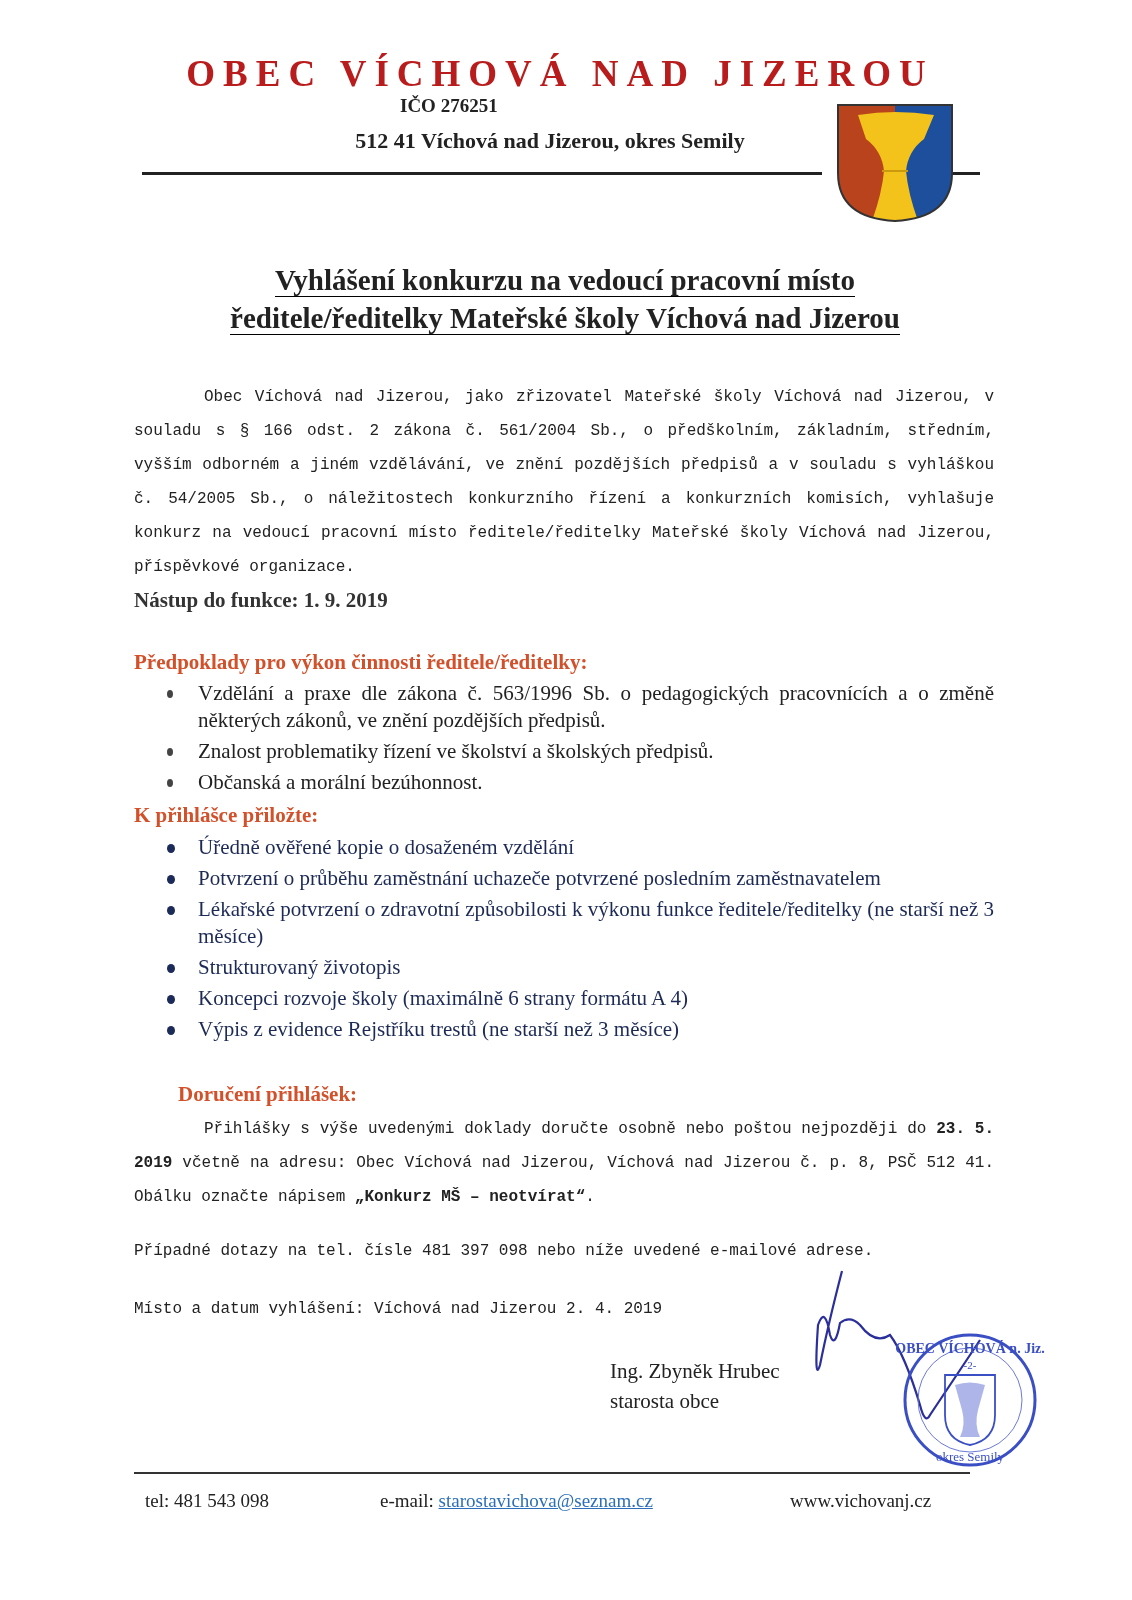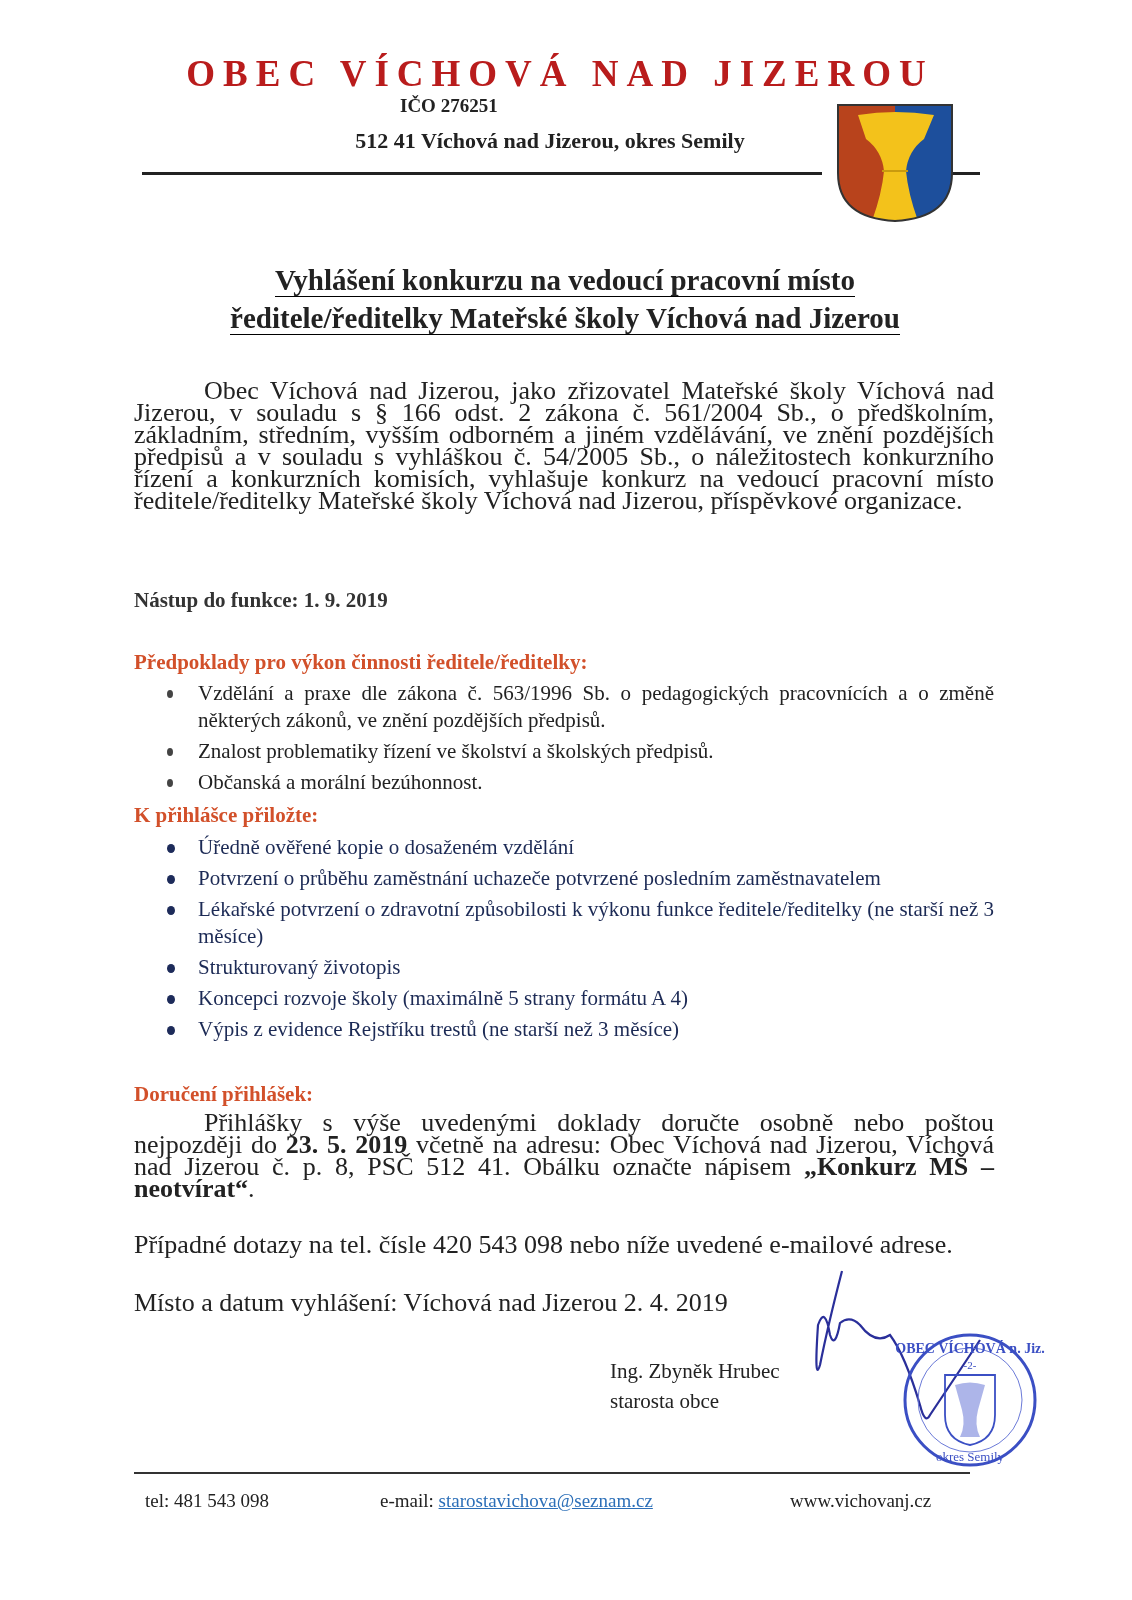--- a/index.html
+++ b/index.html
@@ -7,21 +7,21 @@
          font-family: "Liberation Serif", "DejaVu Serif", serif; color: #222; }
   .abs { position: absolute; }
   .org-name { left: 170px; top: 52px; width: 780px; font-size: 37px; font-weight: bold;
               letter-spacing: 8px; text-align: center; color: #b91c1c; }
   .ico { left: 400px; top: 95px; width: 300px; text-align: left; font-size: 19px; font-weight: bold; }
   .addr { left: 250px; top: 128px; width: 600px; text-align: center; font-size: 22px; font-weight: bold; }
   .hline { height: 3px; background: #222; }
   .crest { left: 836px; top: 103px; width: 118px; height: 120px; }
   .title { left: 150px; width: 830px; text-align: center; font-size: 29px; font-weight: bold; }
   .title span { border-bottom: 1px solid #000000; }
-  .para { left: 134px; width: 860px; font-size: 26px; line-height: 22px; text-align: justify; }
+  .para { left: 134px; width: 860px; font-size: 16px; line-height: 34px; text-align: justify; font-family: Liberation Mono, monospace; }
   .indent { text-indent: 70px; }
   .label { left: 134px; font-size: 21px; font-weight: bold; }
   .orange { color: #d2502a; }
   .list { left: 160px; width: 834px; margin: 0; padding: 0; list-style: none; font-size: 21px; }
   .list li { position: relative; padding-left: 38px; text-align: justify; line-height: 27px; margin-bottom: 4px; }
   .list li .bul { position: absolute; left: 7px; top: 10px; width: 8px; height: 9px; border-radius: 50%; background: #1d2b5a; }
   .list.small li .bul { width: 6px; height: 8px; top: 10px; background: #444; }
   .list.blue li { color: #1c2a55; }
   .sig { left: 610px; width: 220px; text-align: left; font-size: 21px; line-height: 30px; }
   .footer { top: 1490px; font-size: 19px; }
@@ -64,27 +64,27 @@
   <li><span class="bul"></span><span>Znalost problematiky řízení ve školství a školských předpisů.</span></li>
   <li><span class="bul"></span><span>Občanská a morální bezúhonnost.</span></li>
 </ul>
 
 <div class="abs label orange" style="top:803px;">K přihlášce přiložte:</div>
 <ul class="abs list blue" style="top:834px;">
   <li><span class="bul"></span><span>Úředně ověřené kopie o dosaženém vzdělání</span></li>
   <li><span class="bul"></span><span>Potvrzení o průběhu zaměstnání uchazeče potvrzené posledním zaměstnavatelem</span></li>
   <li><span class="bul"></span><span>Lékařské potvrzení o zdravotní způsobilosti k výkonu funkce ředitele/ředitelky (ne starší než 3 měsíce)</span></li>
   <li><span class="bul"></span><span>Strukturovaný životopis</span></li>
-  <li><span class="bul"></span><span>Koncepci rozvoje školy (maximálně 5 strany formátu A 4)</span></li>
+  <li><span class="bul"></span><span>Koncepci rozvoje školy (maximálně 6 strany formátu A 4)</span></li>
   <li><span class="bul"></span><span>Výpis z evidence Rejstříku trestů (ne starší než 3 měsíce)</span></li>
 </ul>
 
-<div class="abs label orange" style="top:1082px;">Doručení přihlášek:</div>
+<div class="abs label orange" style="top:1082px;margin-left:44px;">Doručení přihlášek:</div>
 <div class="abs para indent" style="top:1112px;"><span>Přihlášky s výše uvedenými doklady doručte osobně nebo poštou nejpozději do </span><b>23. 5. 2019</b><span> včetně na adresu: Obec Víchová nad Jizerou, Víchová nad Jizerou č. p. 8, PSČ  512 41. Obálku označte nápisem </span><b>„Konkurz MŠ – neotvírat“</b><span>.</span></div>
-<div class="abs para" style="top:1234px;">Případné dotazy na tel. čísle 420 543 098 nebo níže uvedené e-mailové adrese.</div>
+<div class="abs para" style="top:1234px;">Případné dotazy na tel. čísle 481 397 098 nebo níže uvedené e-mailové adrese.</div>
 
 <div class="abs para" style="top:1292px;">Místo a datum vyhlášení: Víchová nad Jizerou 2. 4. 2019</div>
 
 <div class="abs sig" style="top:1356px;">Ing. Zbyněk Hrubec</div>
 <div class="abs sig" style="top:1386px;">starosta obce</div>
 
 <svg class="abs" style="left:780px; top:1265px; width:280px; height:220px;" viewBox="0 0 280 220">
   <path d="M62 6 Q48 60 40 100 Q34 120 38 60 Q45 40 50 70 Q55 85 60 58 Q70 50 80 60 Q95 80 110 70 Q125 90 140 140 Q145 160 150 150 L200 75" fill="none" stroke="#2a2f9a" stroke-width="2.2"></path>
   <g>
     <circle cx="190" cy="135" r="65" fill="none" stroke="#3b4fc4" stroke-width="3"></circle>

